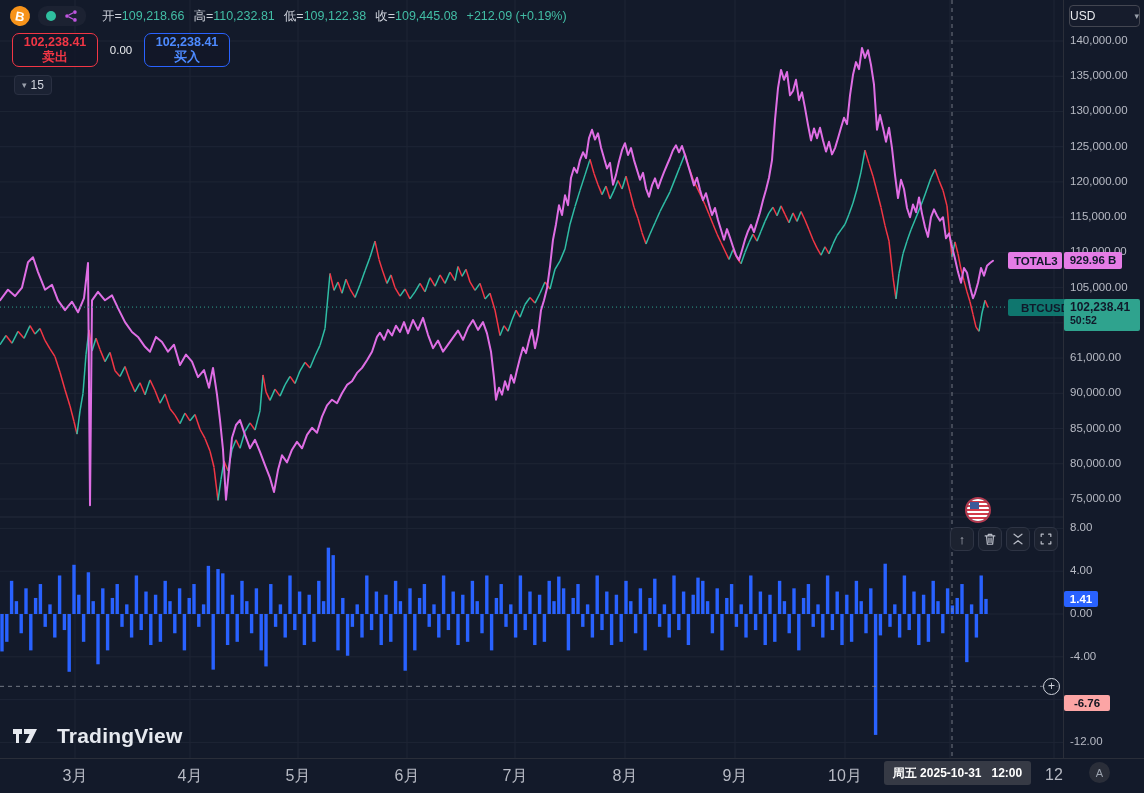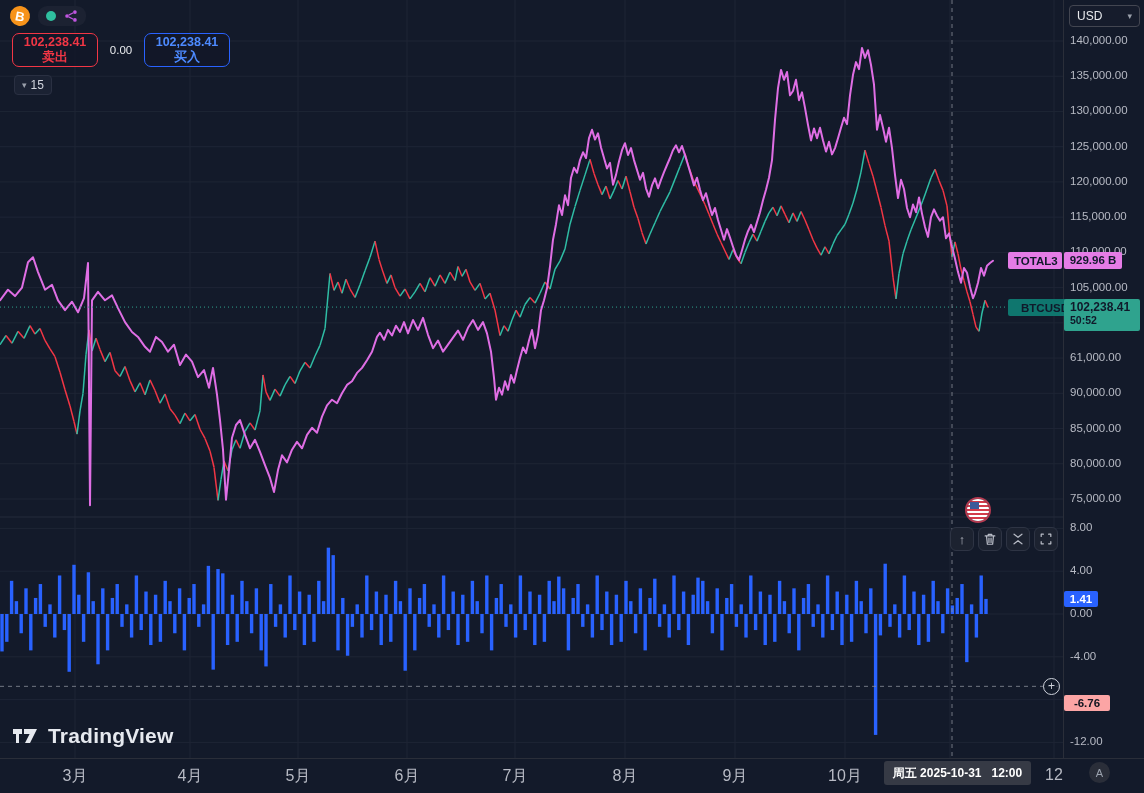--- a/index.html
+++ b/index.html
@@ -31,21 +31,21 @@
   .interval-chip { position:absolute; left:14px; top:75px; z-index:20; display:flex; align-items:center; gap:4px;
                    background:#1b2233; border:1px solid #2a3042; border-radius:4px; padding:2px 7px;
                    font-size:12px; color:#d1d4dc; cursor:pointer; }
   .interval-chip .chev { font-size:9px; color:#9aa0ab; }
 
   
   .price-axis { position:absolute; left:1063px; top:0; width:81px; height:758px; border-left:1px solid #2a2e39;
                 background:#131a2a; z-index:10; }
   .axis-label { position:absolute; left:6px; font-size:11.5px; color:#b7bac4; white-space:nowrap; }
   .usd-btn { position:absolute; left:5px; top:5px; width:71px; height:22px; border:1px solid #434651; border-radius:4px;
-             display:flex; align-items:center; justify-content:space-between; padding:0 7px; font-size:12px;
+             display:flex; align-items:center; justify-content:space-between; padding:0 0; font-size:12px;
              color:#e8eaed; cursor:pointer; background:#161c2c; z-index:12; }
   .usd-btn .chev { font-size:9px; color:#9aa0ab; }
 
   .pill { position:absolute; z-index:14; border-radius:2px; font-size:11.5px; font-weight:700; white-space:nowrap; }
   .tag-pill { z-index:14; position:absolute; border-radius:2px; font-size:11.5px; font-weight:700; padding:1px 6px; }
 
   
   .time-axis { position:absolute; left:0; top:758px; width:1144px; height:35px; border-top:1px solid #2a2e39;
                background:#131a2a; z-index:10; }
   .month-label { position:absolute; top:7px; transform:translateX(-50%); font-size:16px; color:#b7bac4; }
@@ -65,21 +65,21 @@
               display:flex; align-items:center; justify-content:center; color:#b8bcc6; cursor:pointer; }
   .pane-btn svg { stroke:#b8bcc6; fill:none; stroke-width:1.4; stroke-linecap:round; stroke-linejoin:round; }
   .pane-btn .up-glyph { font-size:13px; color:#b8bcc6; }
 
   
   .plus-circle { position:absolute; left:1043px; top:678px; width:17px; height:17px; border-radius:50%;
                  border:1.5px solid #cfd3dc; color:#cfd3dc; font-size:12px; line-height:14px; text-align:center;
                  z-index:15; background:rgba(19,26,42,.6); cursor:pointer; }
 
   
-  .tv-logo { position:absolute; left:12px; top:724px; z-index:6; display:flex; align-items:center; gap:10px;
+  .tv-logo { position:absolute; left:12px; top:724px; z-index:6; display:flex; align-items:center; gap:19px;
              color:#e6e9ef; font-weight:700; font-size:21px; letter-spacing:.2px; }
   .tv-mark svg { display:block; }
 </style>
 </head>
 <body>
 
 <div id="root">
 
   <svg id="chart-svg" width="1063" height="758">
       <line x1="0" y1="41" x2="1063" y2="41" stroke="#1e2535" stroke-width="1"></line>
@@ -558,20 +558,27 @@
     <div class="coin-icon">B</div>
     <div class="icon-chip">
       <div class="status-dot"></div>
       <svg width="14" height="14" viewBox="0 0 16 16">
         <circle cx="12.5" cy="3.5" r="2.1" fill="#c055e0"></circle>
         <circle cx="3.5" cy="8" r="2.1" fill="#c055e0"></circle>
         <circle cx="12.5" cy="12.5" r="2.1" fill="#c055e0"></circle>
         <path d="M5.3 7l5.4-2.6M5.3 9l5.4 2.6" stroke="#c055e0" stroke-width="1.3"></path>
       </svg>
     </div>
+    <div class="ohlc">
+      <span><span class="lbl">开=</span><span class="val">109,218.66</span></span>
+      <span><span class="lbl">高=</span><span class="val">110,232.81</span></span>
+      <span><span class="lbl">低=</span><span class="val">109,122.38</span></span>
+      <span><span class="lbl">收=</span><span class="val">109,445.08</span></span>
+      <span class="val">+212.09 (+0.19%)</span>
+    </div>
   </div>
 
   <div class="trade-row">
     <div class="trade-btn sell">
       <div class="p">102,238.41</div>
       <div class="t">卖出</div>
     </div>
     <div class="spread">0.00</div>
     <div class="trade-btn buy">
       <div class="p">102,238.41</div>

